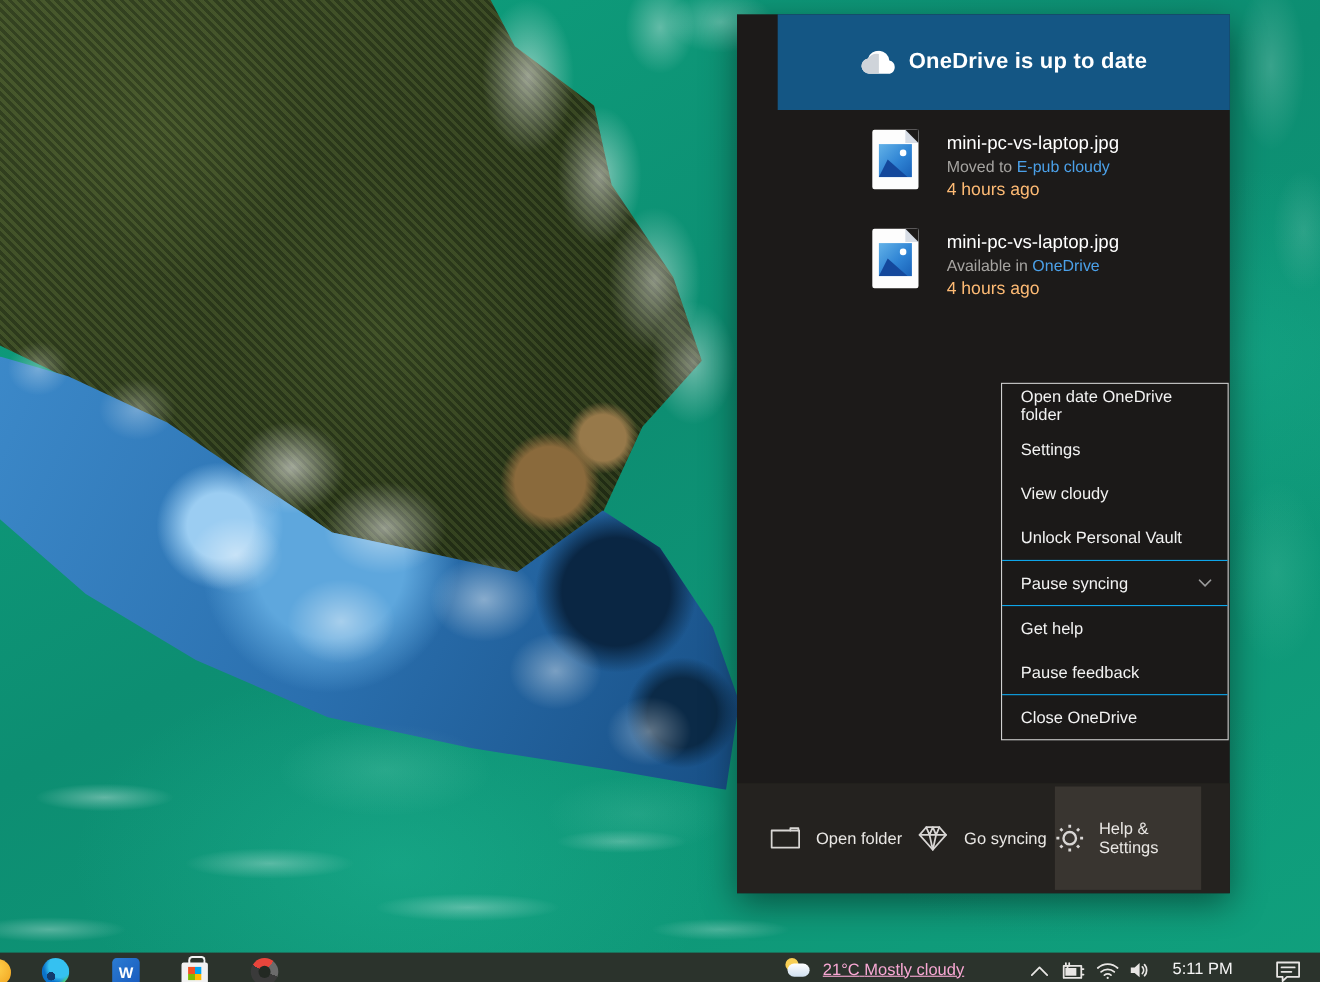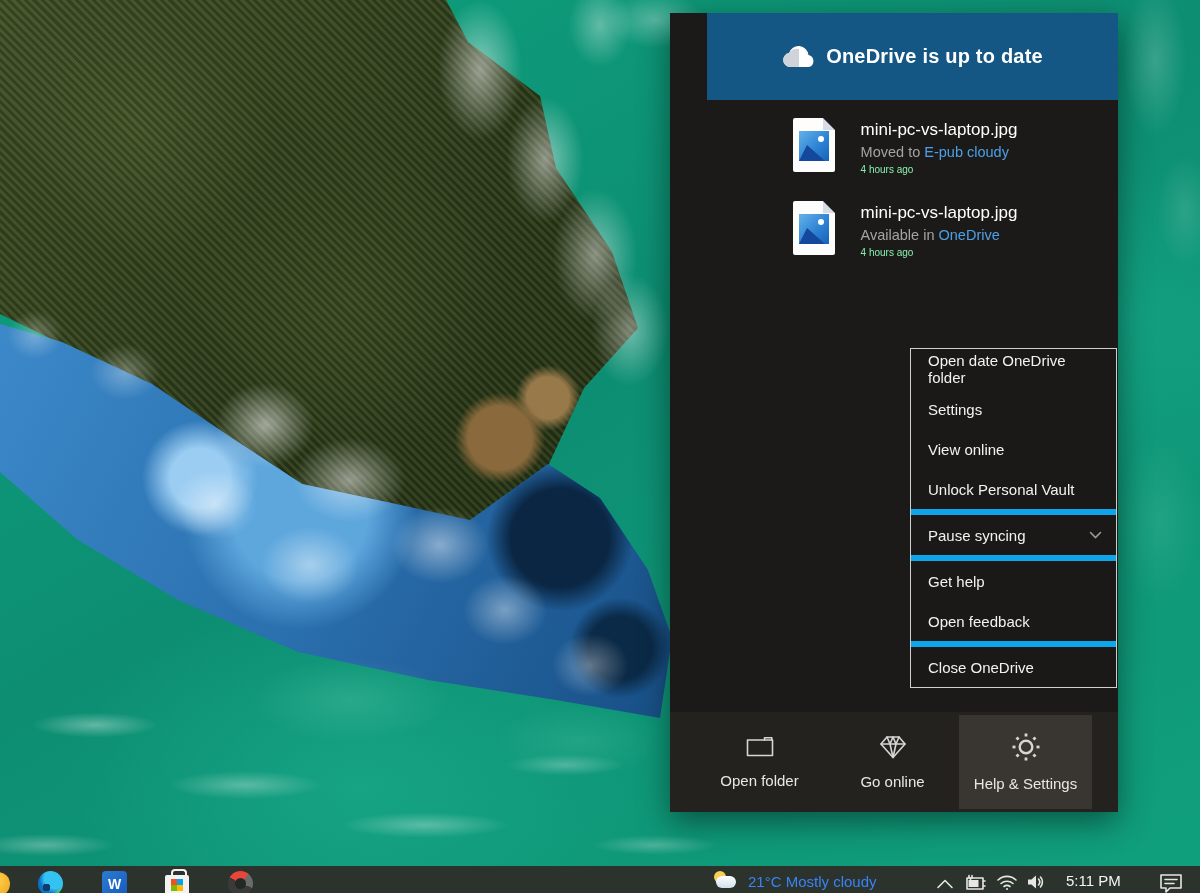--- a/index.html
+++ b/index.html
@@ -81,35 +81,35 @@
   .file-icon .thumb { position:absolute; left:6px; top:13px; width:30px; height:30px;
       background:linear-gradient(135deg,#63b2e8 0%,#2f84d4 55%,#1961b8 100%); }
   .file-icon .thumb .sun { position:absolute; right:5px; top:5px; width:6px; height:6px;
       border-radius:50%; background:#fff; }
   .file-icon .thumb .mountain { position:absolute; left:0; bottom:0; width:0; height:0;
       border-left:8px solid transparent; border-right:18px solid transparent; border-bottom:16px solid #14489c;
       filter:none; }
   .activity-text .filename { color:#ffffff; font-size:17px; margin-top:2px; }
   .activity-text .line2 { font-size:14.5px; margin-top:4px; color:#a6a4a1; }
   .activity-text .line2 a { color:#4ba0e8; text-decoration:none; cursor:pointer; }
-  .activity-text .time { font-size:10px; color:#86efac; margin-top:4px; }
+  .activity-text .time { font-size:16px; color:#fdba74; margin-top:4px; }
 
   
   .menu { position:absolute; left:240px; top:335px; width:207px; background:#1b1918;
           border:1px solid #cfcfcf; }
-  .menu-group { border-top:6px solid #0ea5e9; }
+  .menu-group { border-top:1px solid #0ea5e9; }
   .menu-group:first-child { border-top:none; }
   .menu-item { height:40px; display:flex; align-items:center; padding:0 14px 0 17px;
                color:#f2f2f2; font-size:15px; cursor:pointer; }
   .menu-item .grow { flex:1; }
 
   
   .panel-footer { position:absolute; left:0; bottom:0; width:100%; height:100px;
                   background:#24221f; display:flex; padding:3px 0 3px 23px; }
-  .fbtn { width:133px; height:94px; display:flex; flex-direction:column; align-items:center;
+  .fbtn { width:133px; height:94px; display:flex; flex-direction:row; align-items:center;
           justify-content:center; gap:13px; cursor:pointer; }
   .fbtn.active { background:#393530; }
   .fbtn .lbl { color:#e9e7e4; font-size:15px; }
 
   
   .taskbar { position:absolute; left:0; top:866px; width:1200px; height:40px;
              background:#2b332c; }
   .tb { position:absolute; }
   .tb-icon { width:25px; height:25px; border-radius:50%; }
   .edge { background:
@@ -132,21 +132,21 @@
       border-radius:50%; background:#232923; }
   .partialapp { position:absolute; left:-14px; top:872px; width:24px; height:24px; border-radius:50%;
       background:radial-gradient(circle at 40% 35%, #ffd34d, #f0a11e); }
 
   .weather-wrap { display:flex; align-items:center; gap:10px; }
   .wicon { position:relative; width:26px; height:20px; }
   .wicon .sun { position:absolute; left:2px; top:0; width:12px; height:12px; border-radius:50%;
       background:#f8cf55; }
   .wicon .cloud { position:absolute; left:4px; top:5px; width:20px; height:12px; border-radius:8px;
       background:linear-gradient(180deg,#ffffff,#cfe0ef); }
-  .wtext { color:#3b82f6; font-size:15px; white-space:nowrap; }
+  .wtext { color:#f9a8d4; font-size:15px; white-space:nowrap;text-decoration:underline; }
   .clock { color:#f5f5f5; font-size:15px; }
 
   svg.stroke { stroke:#e8e6e4; fill:none; stroke-width:1.6; stroke-linecap:round; stroke-linejoin:round; }
   svg.fgray  { stroke:#d8d6d4; }
 </style>
 </head>
 <body>
 
 <div class="desktop">
   <div class="island"></div>
@@ -206,41 +206,41 @@
 
   <div class="menu">
     <div class="menu-group">
       <div class="menu-item">
         <span>Open date OneDrive folder</span>
         </div>
       <div class="menu-item">
         <span>Settings</span>
         </div>
       <div class="menu-item">
-        <span>View online</span>
+        <span>View cloudy</span>
         </div>
       <div class="menu-item">
         <span>Unlock Personal Vault</span>
         </div>
     </div>
     <div class="menu-group">
       <div class="menu-item">
         <span>Pause syncing</span>
         <span class="grow"></span>
         <svg width="13" height="9" viewBox="0 0 13 9">
           <path d="M1.5 1.5 L6.5 6.5 L11.5 1.5" stroke="#9a9a9a" stroke-width="1.6" fill="none" stroke-linecap="round"></path>
         </svg>
       </div>
     </div>
     <div class="menu-group">
       <div class="menu-item">
         <span>Get help</span>
         </div>
       <div class="menu-item">
-        <span>Open feedback</span>
+        <span>Pause feedback</span>
         </div>
     </div>
     <div class="menu-group">
       <div class="menu-item">
         <span>Close OneDrive</span>
         </div>
     </div>
   </div>
 
   <div class="panel-footer">
@@ -251,21 +251,21 @@
         <path d="M19.5 5 V2.8 H26.8 V5"></path>
       </svg>
       <span class="lbl">Open folder</span>
     </div>
 
     <div class="fbtn">
       <svg class="stroke fgray" width="30" height="26" viewBox="0 0 30 26">
         <path d="M9 3 H21 L27 10 L15 23.5 L3 10 Z"></path>
         <path d="M3 10 H27 M9 3 L12 10 L15 3 L18 10 L21 3 M12 10 L15 23.5 L18 10"></path>
       </svg>
-      <span class="lbl">Go online</span>
+      <span class="lbl">Go syncing</span>
     </div>
 
     <div class="fbtn active">
       <svg width="30" height="30" viewBox="0 0 30 30">
         <circle cx="15" cy="15" r="6.3" stroke="#d8d6d4" stroke-width="2.4" fill="none"></circle>
         <g stroke="#d8d6d4" stroke-width="2.8">
           <line x1="25.5" y1="15" x2="28.5" y2="15"></line>
           <line x1="22.4" y1="22.4" x2="24.5" y2="24.5"></line>
           <line x1="15" y1="25.5" x2="15" y2="28.5"></line>
           <line x1="7.6" y1="22.4" x2="5.5" y2="24.5"></line>

